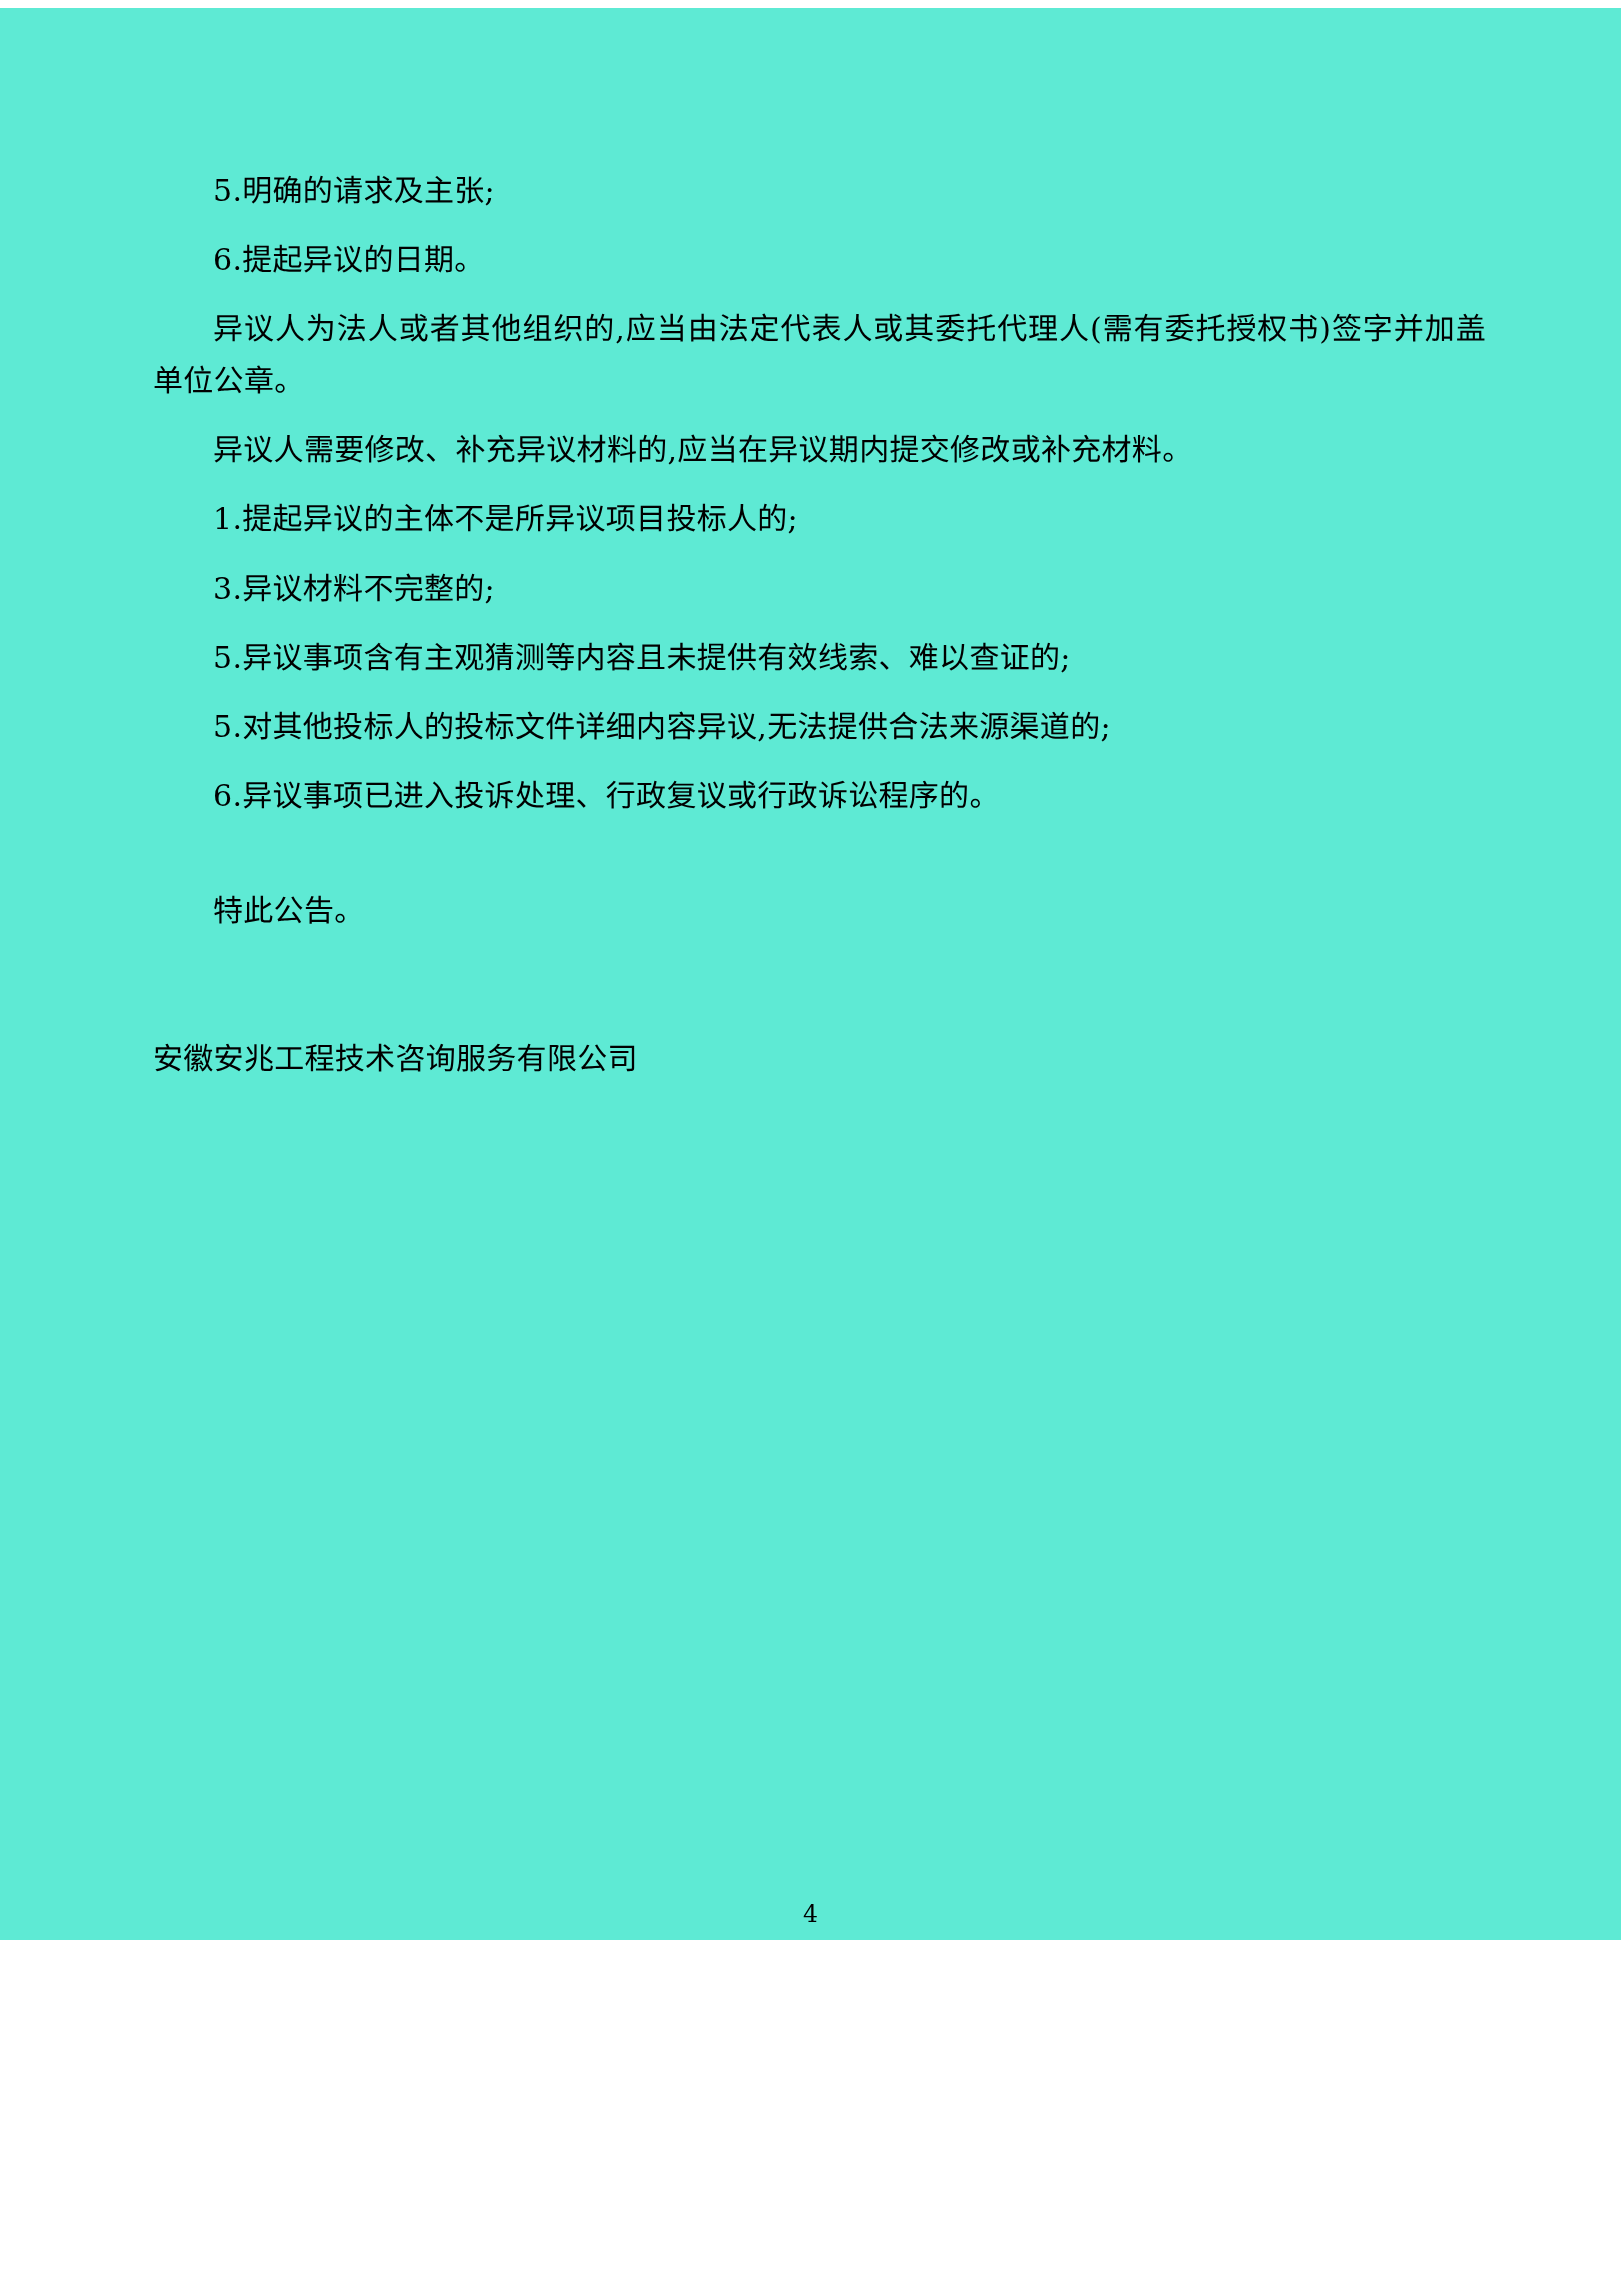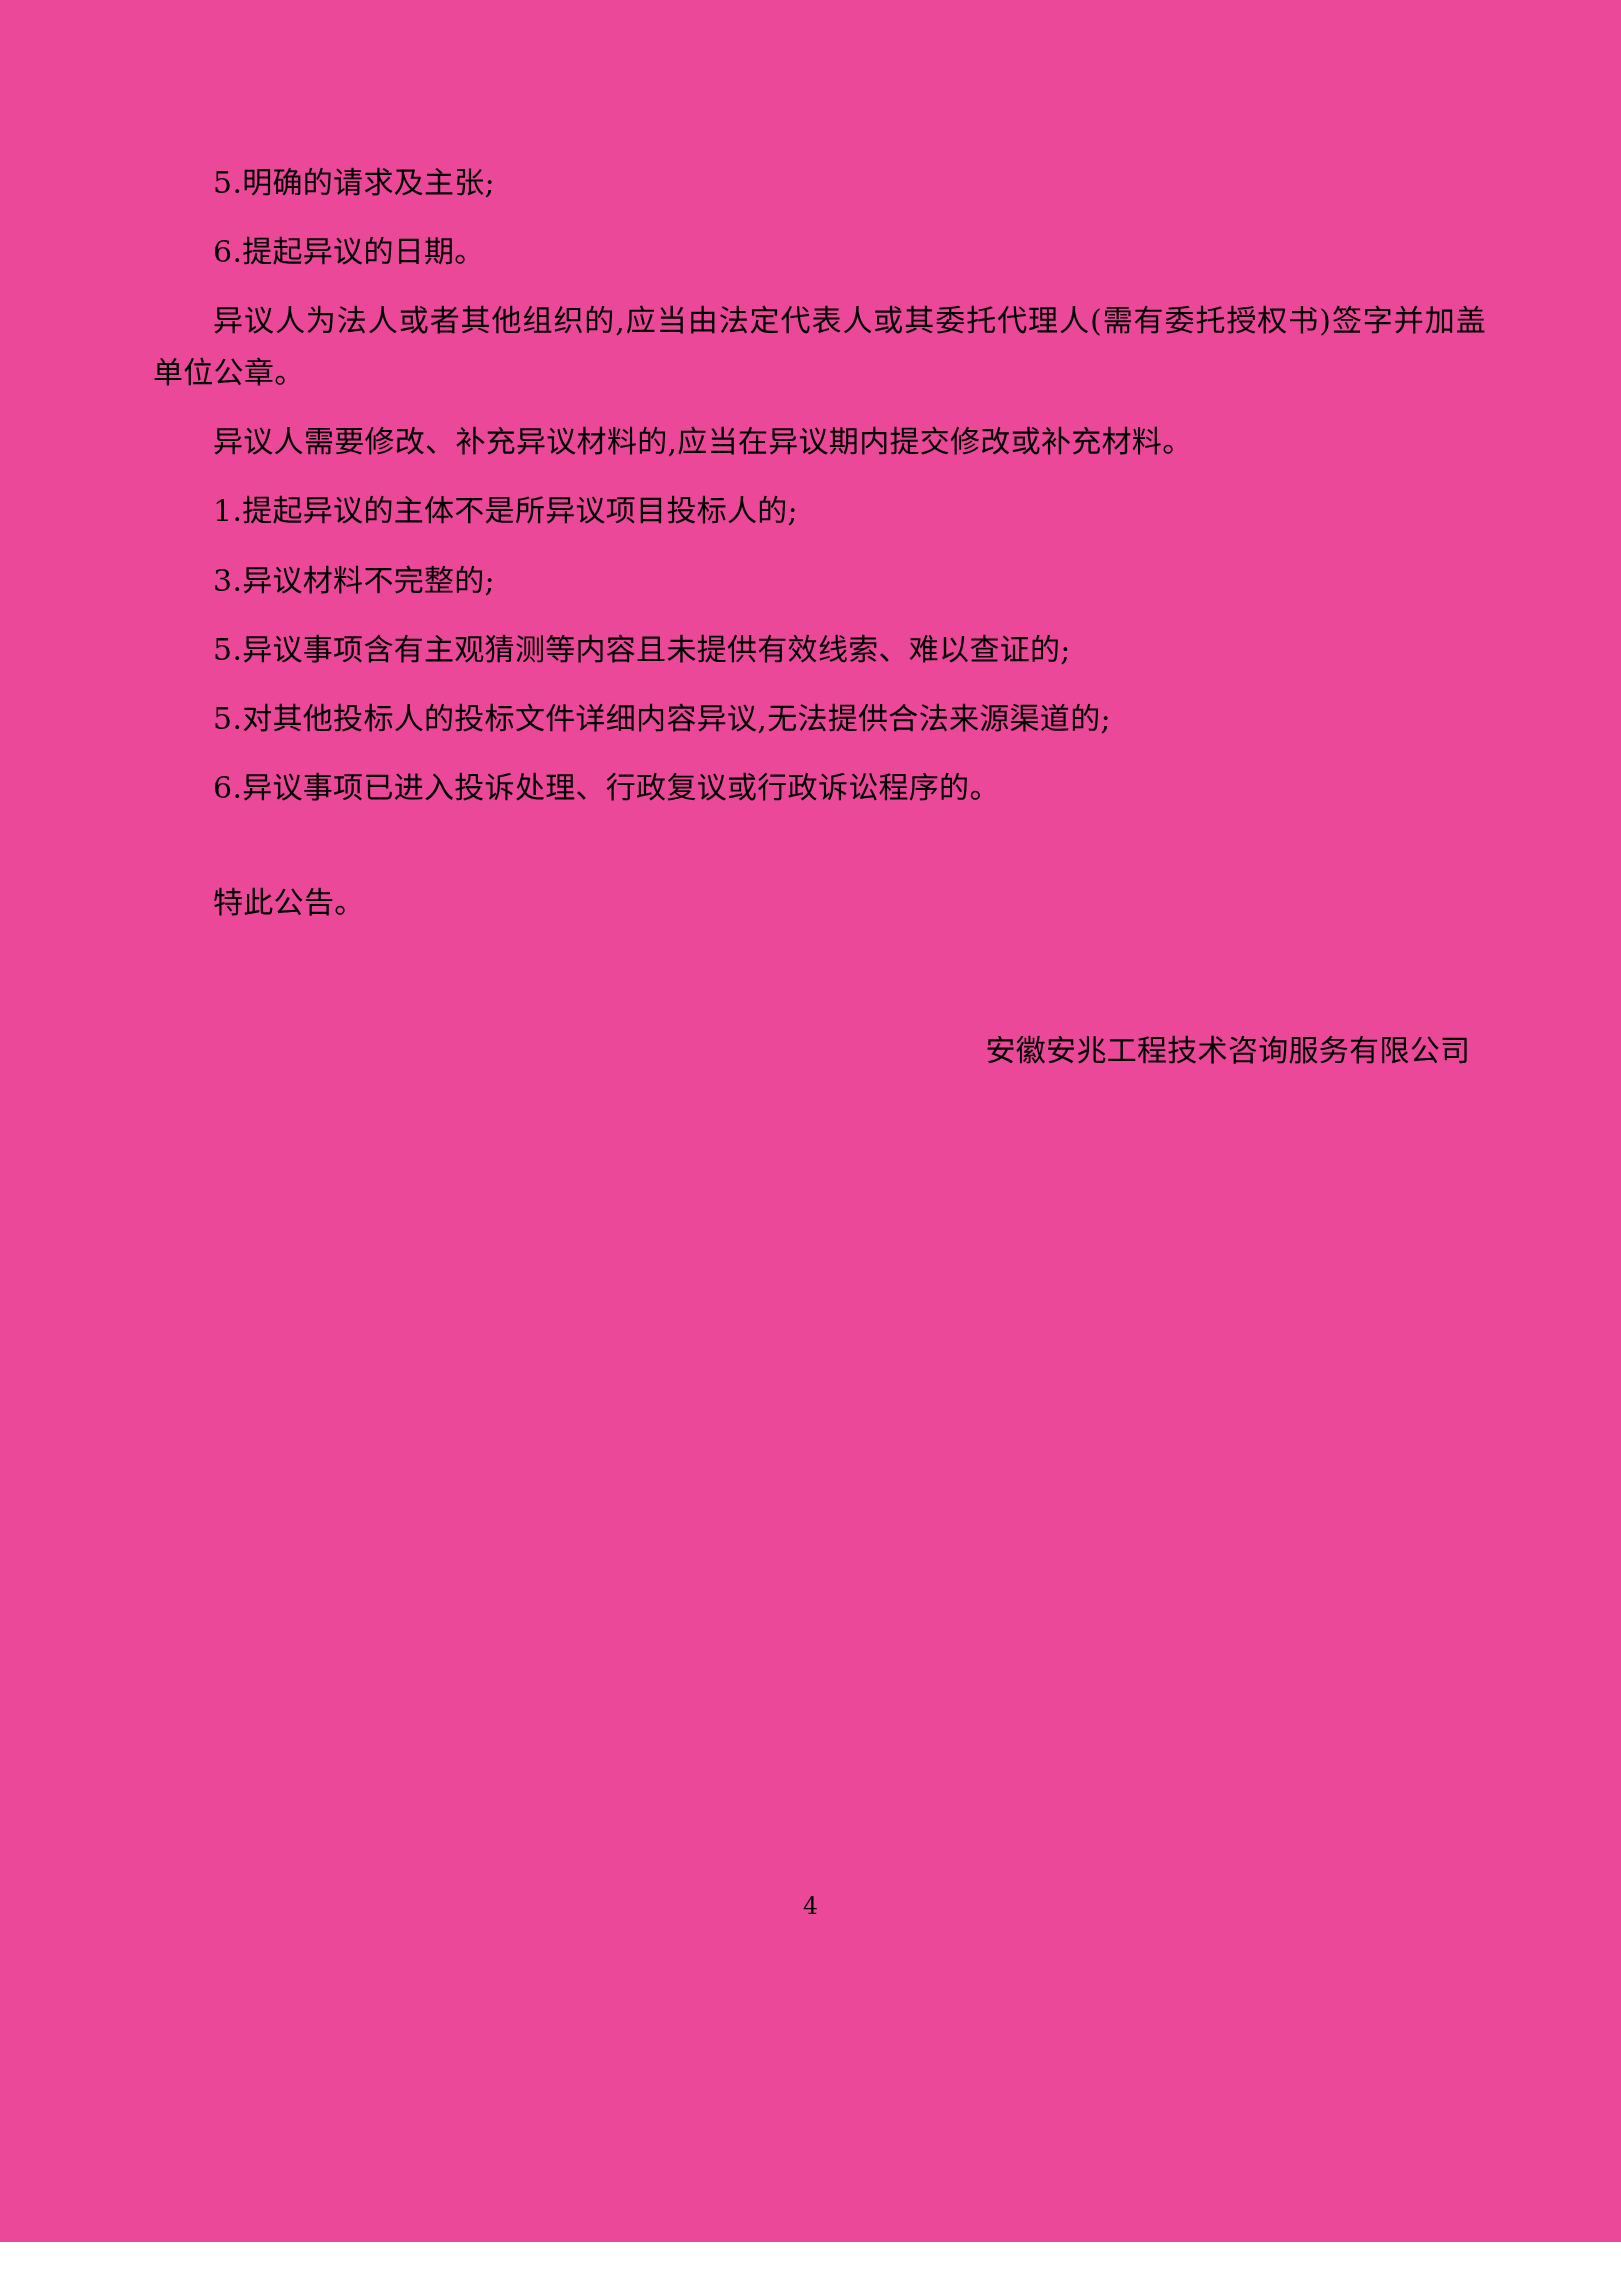--- a/index.html
+++ b/index.html
@@ -3,23 +3,23 @@
 <meta charset="utf-8">
 <style>
   html, body {
     margin: 0;
     padding: 0;
     background: #ffffff;
   }
   .page {
     position: relative;
     width: 1621px;
-    height: 2242px;
-    margin: 0 auto;
-    background: #ec4899;
+    height: 1932px;
+    margin: 8px auto;
+    background: #5eead4;
     box-sizing: border-box;
     font-family: "DejaVu Serif", "Liberation Serif", serif;
     color: #000000;
     overflow: hidden;
   }
   .content {
     position: absolute;
     left: 153px;
     top: 157px;
     width: 1333px;
@@ -34,21 +34,21 @@
     white-space: pre-wrap;
   }
   .indent {
     text-indent: 2em;
   }
   .gap-before {
     margin-top: 63px;
   }
   .signature-block {
     margin-top: 94px;
-    text-align: right;
+    text-align: left;
   }
   .sig-line {
     font-size: 30px;
     line-height: 1.9;
     letter-spacing: 0.3px;
     margin: 0;
     padding-right: 15.7px;
   }
   .sig-date {
     font-size: 30px;

